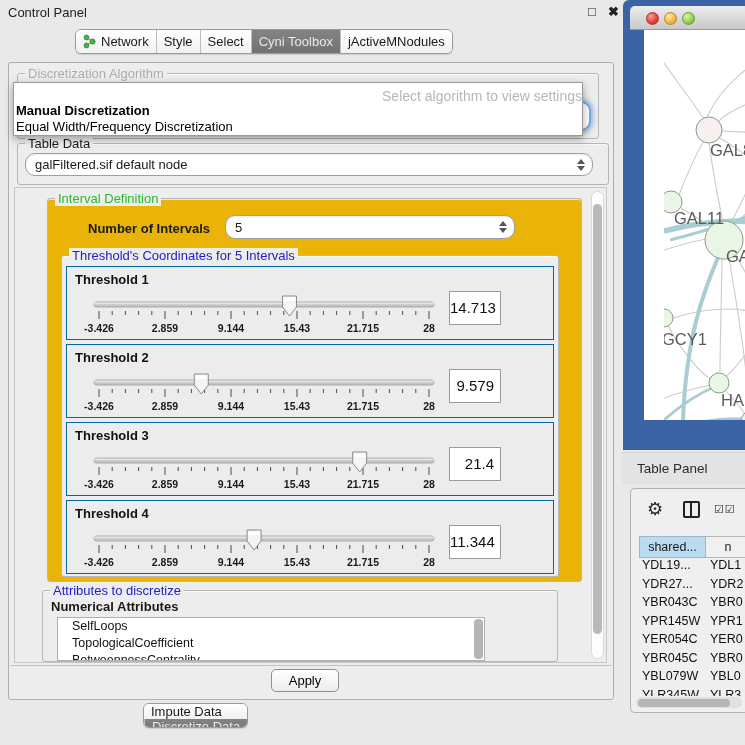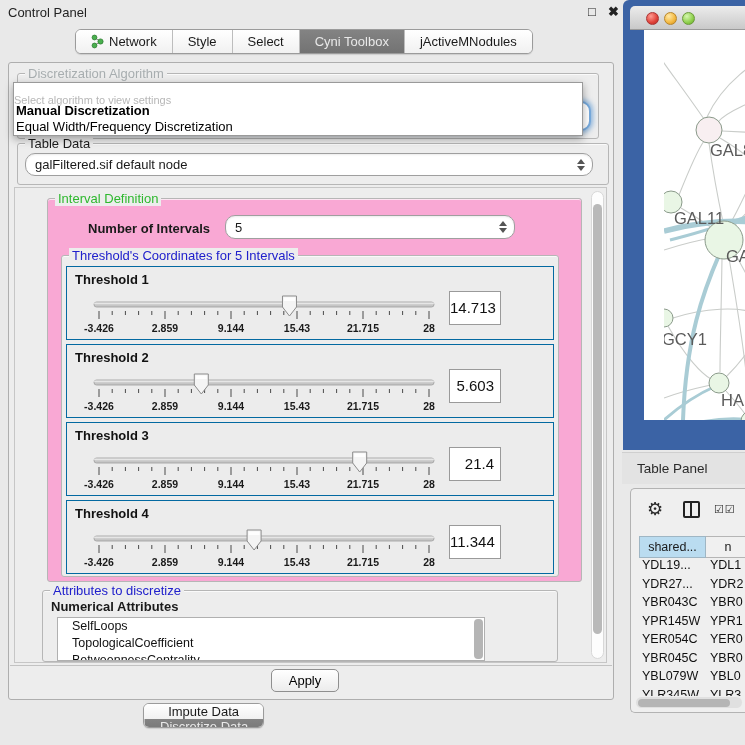--- a/index.html
+++ b/index.html
@@ -12,22 +12,22 @@
 
   
   .titlebar { left:0; top:0; width:622px; height:24px; }
   .titlebar .title { position:absolute; left:8px; top:5px; font-size:13px; color:#222; }
   .win-btn { position:absolute; top:4px; font-size:13px; color:#222; cursor:default; }
   .float-btn { left:588px; }
   .close-btn { left:608px; font-weight:bold; }
 
   .segbar { display:flex; height:25px; border:1px solid #9b9b9b; border-radius:6px;
     overflow:hidden; background:#fff; box-shadow:0 1px 1px rgba(0,0,0,.12); }
-  .seg { display:flex; align-items:center; gap:5px; padding:0 15px; font-size:13px;
-    background:linear-gradient(#ffffff,#f1f1f1); border-left:1px solid #bdbdbd; white-space:nowrap;justify-content:center; }
+  .seg { display:flex; align-items:center; gap:5px; padding:0 7px; font-size:13px;
+    background:linear-gradient(#ffffff,#f1f1f1); border-left:1px solid #bdbdbd; white-space:nowrap; }
   .seg:first-child { border-left:none; }
   .seg.sel { background:linear-gradient(#838383,#737373); color:#e9e9e9; }
 
   .outer-panel { left:8px; top:62px; width:606px; height:638px; background:#ededed;
     border:1px solid #aeaeae; border-radius:3px; }
 
   .groupbox { position:absolute; border:1px solid #b6b6b6; border-radius:3px;
     box-shadow:inset 0 1px 0 rgba(255,255,255,.7); }
   .grouplabel { position:absolute; top:-8px; left:7px; padding:0 3px; font-size:13px;
     background:#ededed; white-space:nowrap; }
@@ -65,21 +65,21 @@
     background:#b5b5b5; border-radius:4px; }
 
   .btn { position:absolute; background:linear-gradient(#ffffff,#ececec); border:1px solid #8f8f8f;
     border-radius:5px; font-size:13px; text-align:center; }
 
   .sep-line { position:absolute; left:9px; top:664px; width:604px; height:1px; background:#c2c2c2; }
 
   
   .popup { left:13px; top:82px; width:570px; height:54px; background:#fff; border:1px solid #9a9a9a;
     box-shadow:0 3px 8px rgba(0,0,0,.35); z-index:40; }
-  .popup .ph { font-size:11px; color:#b7b7b7; text-align:left; padding-top:11px; height:20px; }
+  .popup .ph { font-size:14px; color:#b7b7b7; text-align:right; padding-top:5px; height:20px; }
   .popup .it1 { font-size:13px; font-weight:bold; color:#000; padding-left:2px; height:16px; line-height:15px; }
   .popup .it2 { font-size:13px; color:#000; padding-left:2px; height:16px; line-height:16px; }
 
   
   .bluewin { left:623px; top:0; width:122px; height:450px; background:#3b63a5;
     border-radius:6px 0 0 0; }
   .inner-titlebar { position:absolute; left:7px; top:6px; width:115px; height:24px;
     background:linear-gradient(#ececec,#c9c9c9); border-radius:5px 0 0 0; border-bottom:1px solid #9a9a9a; }
   .light { position:absolute; top:5.5px; width:13px; height:13px; border-radius:50%; }
   .light.red { left:16px; background:radial-gradient(circle at 35% 30%, #ff9b92, #df4138 60%, #b02a24); border:1px solid #a33; }
@@ -167,21 +167,21 @@
         <span>galFiltered.sif default node</span>
         <div class="spinner">
             <div class="up"></div>
             <div class="dn"></div>
           </div>
       </div>
     </div>
 
     <div class="abs viewport" style="left:5px; top:124px; width:593px; height:476px;">
 
-      <div class="groupbox" style="left:32px; top:10px; width:535px; height:384px; background:#f9a8d4;">
+      <div class="groupbox" style="left:32px; top:10px; width:535px; height:384px; background:#eab308;">
         <span class="grouplabel lbl-green">Interval Definition</span>
 
         <div style="position:absolute; left:40px; top:22px; font-size:13px; font-weight:bold;">Number of Intervals</div>
         <div class="combo" style="left:177px; top:16px; width:290px; height:24px;">
           <span>5</span>
           <div class="spinner">
               <div class="up"></div>
               <div class="dn"></div>
             </div>
         </div>
@@ -264,21 +264,21 @@
                 <line x1="350" y1="20" x2="350" y2="28" stroke="#4a4a4a" stroke-width="1"></line>
                 <text x="20" y="41" text-anchor="middle" font-size="10.5" font-weight="bold" fill="#1a1a1a" font-family="Liberation Sans,sans-serif">-3.426</text>
                 <text x="86" y="41" text-anchor="middle" font-size="10.5" font-weight="bold" fill="#1a1a1a" font-family="Liberation Sans,sans-serif">2.859</text>
                 <text x="152" y="41" text-anchor="middle" font-size="10.5" font-weight="bold" fill="#1a1a1a" font-family="Liberation Sans,sans-serif">9.144</text>
                 <text x="218" y="41" text-anchor="middle" font-size="10.5" font-weight="bold" fill="#1a1a1a" font-family="Liberation Sans,sans-serif">15.43</text>
                 <text x="284" y="41" text-anchor="middle" font-size="10.5" font-weight="bold" fill="#1a1a1a" font-family="Liberation Sans,sans-serif">21.715</text>
                 <text x="350" y="41" text-anchor="middle" font-size="10.5" font-weight="bold" fill="#1a1a1a" font-family="Liberation Sans,sans-serif">28</text>
                 <polygon points="115.29936994845032,5 129.2993699484503,5 129.2993699484503,16 122.29936994845032,25 115.29936994845032,16" fill="#f4f4f4" stroke="#8b8b8b" stroke-width="1"></polygon>
         <polygon points="116.79936994845032,6.5 127.79936994845032,6.5 127.79936994845032,10 116.79936994845032,10" fill="#ffffff" opacity="0.9"></polygon>
               </svg>
-            <div class="valbox">5.603</div>
+            <div class="valbox">9.579</div>
           </div>
           <div class="thr-panel" style="top:166px;">
             <div class="thr-label">Threshold 3</div>
             <svg class="slider-svg" width="380" height="48">
                 <rect x="15" y="11" width="340" height="5" rx="2.5" fill="#c6c6c6" stroke="#9d9d9d" stroke-width="0.8"></rect>
            <rect x="15" y="11.6" width="340" height="1.6" rx="0.8" fill="#ededed" opacity="0.8"></rect>
                 <line x1="20" y1="20" x2="20" y2="28" stroke="#4a4a4a" stroke-width="1"></line>
                 <line x1="33.2" y1="20" x2="33.2" y2="24" stroke="#4a4a4a" stroke-width="1"></line>
                 <line x1="46.4" y1="20" x2="46.4" y2="24" stroke="#4a4a4a" stroke-width="1"></line>
                 <line x1="59.6" y1="20" x2="59.6" y2="24" stroke="#4a4a4a" stroke-width="1"></line>

